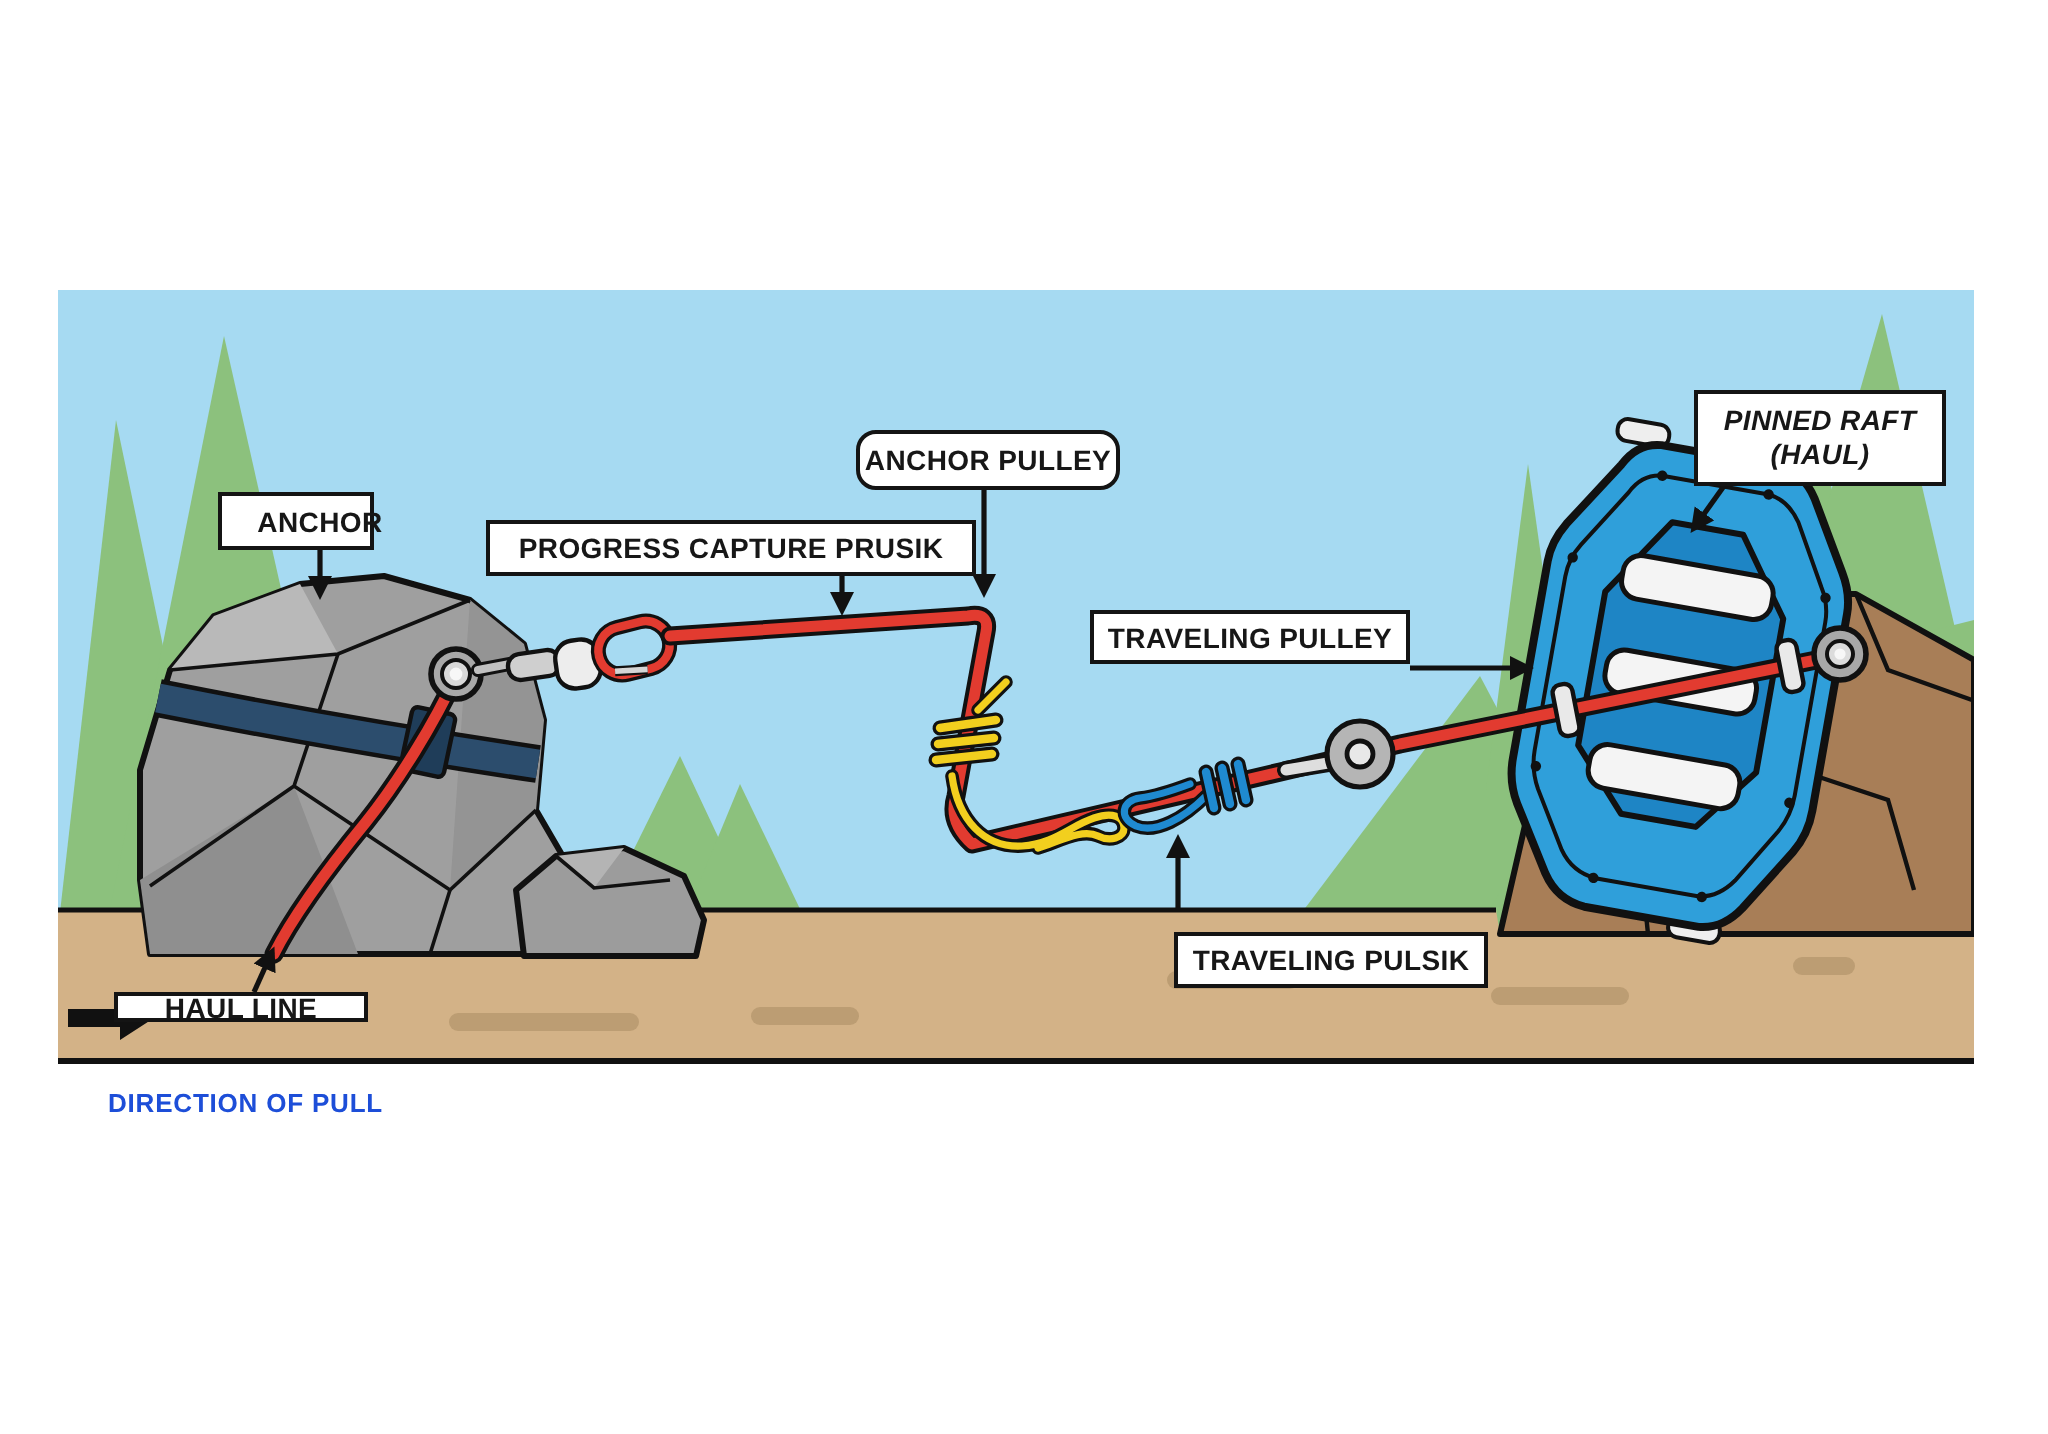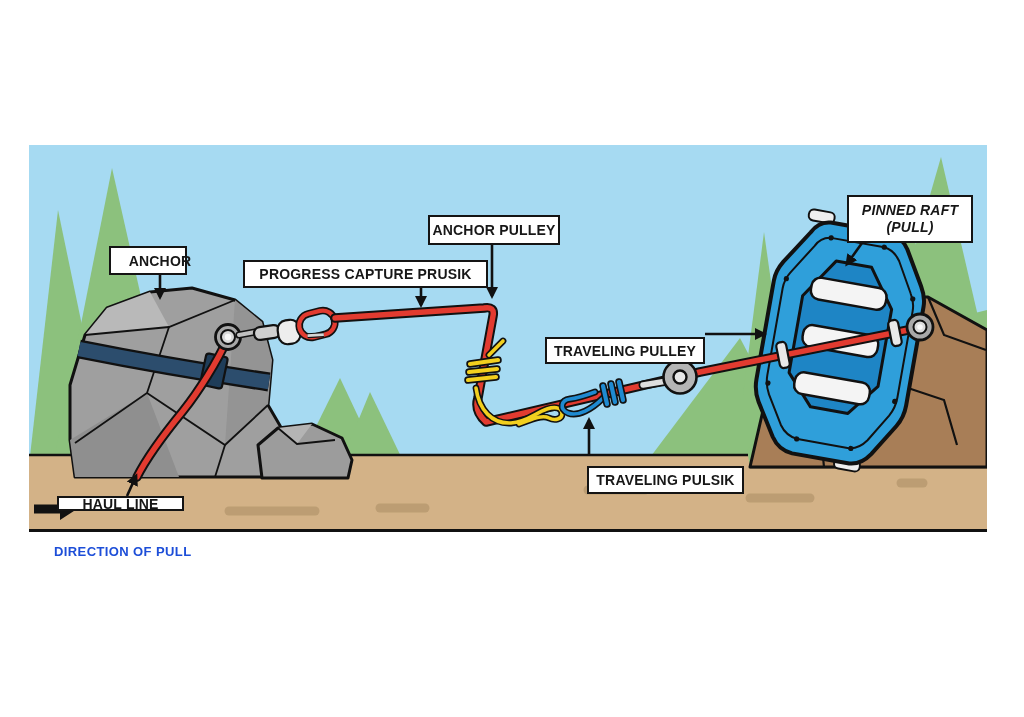--- a/index.html
+++ b/index.html
@@ -204,28 +204,28 @@
         <line x1="98" y1="351" x2="107" y2="331" marker-end="url(#ah)"></line>
       </g>
 
       <polygon points="5,359.5 31,359.5 31,353 48,364 31,375 31,368.5 5,368.5" fill="#111"></polygon>
     </svg>
 
     <div class="label-box" style="left:80px;top:101px;width:78px;height:29px;padding-left:24px;">ANCHOR</div>
 
     <div class="label-box" style="left:214px;top:115px;width:245px;height:28px;">PROGRESS CAPTURE PRUSIK</div>
 
-    <div class="label-box" style="left:399px;top:70px;width:132px;height:30px;">ANCHOR PULLEY</div>
-
-    <div class="label-box" style="left:516px;top:192px;width:160px;height:27px;">TRAVELING PULLEY</div>
+    <div class="label-box" style="left:399px;top:70px;width:132px;height:30px;border-radius:10px;">ANCHOR PULLEY</div>
+
+    <div class="label-box" style="left:516px;top:160px;width:160px;height:27px;">TRAVELING PULLEY</div>
 
     <div class="label-box" style="left:558px;top:310px;width:157px;height:28px;margin-top:11px;">TRAVELING PULSIK</div>
 
     <div class="label-box two-line" style="left:818px;top:50px;width:126px;height:48px;">
       <span>PINNED RAFT</span>
-      <span>(PULL)</span>
+      <span>(HAUL)</span>
     </div>
 
     <div class="label-box" style="left:28px;top:351px;width:127px;height:15px;">HAUL LINE</div>
   </div>
 
   <div class="caption" style="left:54px;top:544px;">DIRECTION OF PULL</div>
 </div>
 
 </body></html>

